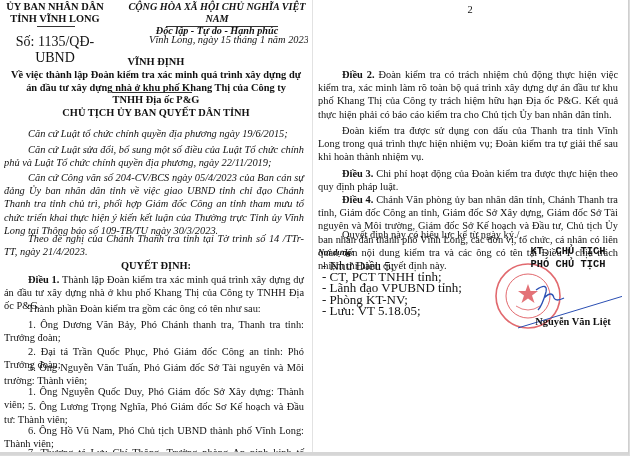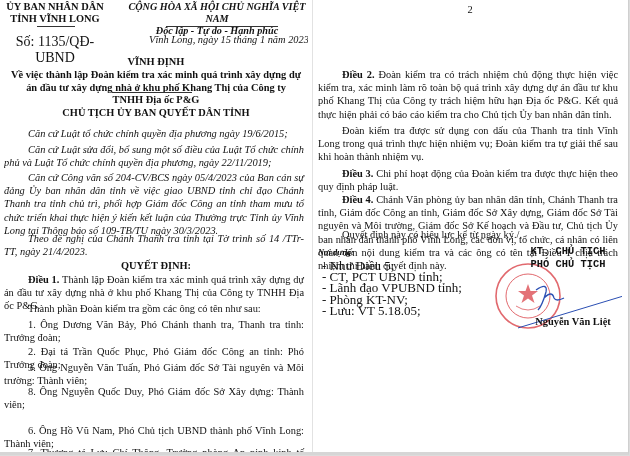--- a/index.html
+++ b/index.html
@@ -57,39 +57,40 @@
     <div class="para it" style="left:0; top:143px; width:300px;" data-name="basis-2">Căn cứ Luật sửa đổi, bổ sung một số điều của Luật Tổ chức chính phủ và Luật Tổ chức chính quyền địa phương, ngày 22/11/2019;</div>
     <div class="para it" style="left:0; top:171px; width:300px;" data-name="basis-3">Căn cứ Công văn số 204-CV/BCS ngày 05/4/2023 của Ban cán sự đảng Ủy ban nhân dân tỉnh về việc giao UBND tỉnh chỉ đạo Chánh Thanh tra tỉnh chủ trì, phối hợp Giám đốc Công an tỉnh tham mưu tổ chức triển khai thực hiện ý kiến kết luận của Thường trực Tỉnh ủy Vĩnh Long tại Thông báo số 109-TB/TU ngày 30/3/2023.</div>
     <div class="para it" style="left:0; top:232px; width:300px;" data-name="basis-4">Theo đề nghị của Chánh Thanh tra tỉnh tại Tờ trình số 14 /TTr-TT, ngày 21/4/2023.</div>
 
     <div class="title" style="top:260px;" data-name="decide-heading">QUYẾT ĐỊNH:</div>
     <div class="para" style="left:0; top:273px; width:300px;" data-name="article-1"><span class="b" data-name="article-1-label">Điều 1.</span><span data-name="article-1-text"> Thành lập Đoàn kiểm tra xác minh quá trình xây dựng dự án đầu tư xây dựng nhà ở khu phố Khang Thị của Công ty TNHH Địa ốc P&amp;G.</span></div>
     <div class="para" style="left:0; top:302px; width:300px;" data-name="members-intro">Thành phần Đoàn kiểm tra gồm các ông có tên như sau:</div>
     <div class="para" style="left:0; top:318px; width:300px;" data-name="member-1">1. Ông Dương Văn Bảy, Phó Chánh thanh tra, Thanh tra tỉnh: Trưởng đoàn;</div>
     <div class="para" style="left:0; top:345px; width:300px;" data-name="member-2">2. Đại tá Trần Quốc Phục, Phó Giám đốc Công an tỉnh: Phó Trưởng đoàn;</div>
     <div class="para" style="left:0; top:361px; width:300px;" data-name="member-3">3. Ông Nguyễn Văn Tuấn, Phó Giám đốc Sở Tài nguyên và Môi trường: Thành viên;</div>
-    <div class="para" style="left:0; top:385px; width:300px;" data-name="member-4">8. Ông Nguyễn Quốc Duy, Phó Giám đốc Sở Xây dựng: Thành viên;</div>
+    <div class="para" style="left:0; top:385px; width:300px;" data-name="member-4">1. Ông Nguyễn Quốc Duy, Phó Giám đốc Sở Xây dựng: Thành viên;</div>
+    <div class="para" style="left:0; top:400px; width:300px;" data-name="member-5">5. Ông Lương Trọng Nghĩa, Phó Giám đốc Sơ Kế hoạch và Đầu tư: Thành viên;</div>
     <div class="para" style="left:0; top:424px; width:300px;" data-name="member-6">6. Ông Hồ Vũ Nam, Phó Chủ tịch UBND thành phố Vĩnh Long: Thành viên;</div>
     <div class="para" style="left:0; top:446px; width:300px;" data-name="member-7">7. Thượng tá Lưu Chí Thông, Trưởng phòng An ninh kinh tế Công an tỉnh: Thành viên;</div>
   </div>
 
   <div class="divider" data-name="page-divider"></div>
 
   <div class="page p2" data-name="document-page-2">
     <div class="pgno" data-name="page-number">2</div>
 
     <div class="para" style="left:0; top:68px; width:300px;" data-name="article-2"><span class="b" data-name="article-2-label">Điều 2.</span><span data-name="article-2-text"> Đoàn kiểm tra có trách nhiệm chủ động thực hiện việc kiểm tra, xác minh làm rõ toàn bộ quá trình xây dựng dự án đầu tư khu phố Khang Thị của Công ty trách hiệm hữu hạn Địa ốc P&amp;G. Kết quả thực hiện phải có báo cáo kiểm tra cho Chủ tịch Ủy ban nhân dân tỉnh.</span></div>
     <div class="para" style="left:0; top:124px; width:300px;" data-name="seal-usage">Đoàn kiểm tra được sử dụng con dấu của Thanh tra tỉnh Vĩnh Long trong quá trình thực hiện nhiệm vụ; Đoàn kiểm tra tự giải thể sau khi hoàn thành nhiệm vụ.</div>
     <div class="para" style="left:0; top:159px; width:300px;margin-top:8px;" data-name="article-3"><span class="b" data-name="article-3-label">Điều 3.</span><span data-name="article-3-text"> Chi phí hoạt động của Đoàn kiểm tra được thực hiện theo quy định pháp luật.</span></div>
     <div class="para" style="left:0; top:193px; width:300px;" data-name="article-4"><span class="b" data-name="article-4-label">Điều 4.</span><span data-name="article-4-text"> Chánh Văn phòng ủy ban nhân dân tỉnh, Chánh Thanh tra tỉnh, Giám đốc Công an tỉnh, Giám đốc Sở Xây dựng, Giám đốc Sở Tài nguyên và Môi trường, Giám đốc Sở Kế hoạch và Đầu tư, Chủ tịch Ủy ban nhân dân thành phố Vĩnh Long, các đơn vị, tổ chức, cá nhân có liên quan đến nội dung kiểm tra và các ông có tên tại Điều 1 chịu trách nhiệm thi hành quyết định này.</span></div>
 
     <div class="nn-title" data-name="recipients-title">Nơi dựng:</div>
     <ul class="nn-list" data-name="recipients-list">
       <li data-name="recipient-item">- Như Điều 5;</li>
-      <li data-name="recipient-item">- CT, PCT UBND tỉnh;</li>
+      <li data-name="recipient-item">- CT, PCT TNHH tỉnh;</li>
       <li data-name="recipient-item">- Lãnh đạo VPUBND tỉnh;</li>
       <li data-name="recipient-item">- Phòng KT-NV;</li>
       <li data-name="recipient-item">- Lưu: VT 5.18.05;</li>
     </ul>
 
     <svg class="seal" viewBox="0 0 68 68" data-name="official-seal-icon">
       <circle cx="34" cy="34" r="32" fill="none" stroke="#d9434a" stroke-width="1.6" opacity="0.8"></circle>
       <circle cx="34" cy="34" r="22" fill="none" stroke="#d9434a" stroke-width="1" opacity="0.8"></circle>
       <polygon points="34,22 36.5,29 44,29 38,33.5 40.5,41 34,36.5 27.5,41 30,33.5 24,29 31.5,29" fill="#d9434a" opacity="0.75"></polygon>
       <path d="M22 44 Q34 52 46 44" fill="none" stroke="#d9434a" stroke-width="1" opacity="0.7"></path>

